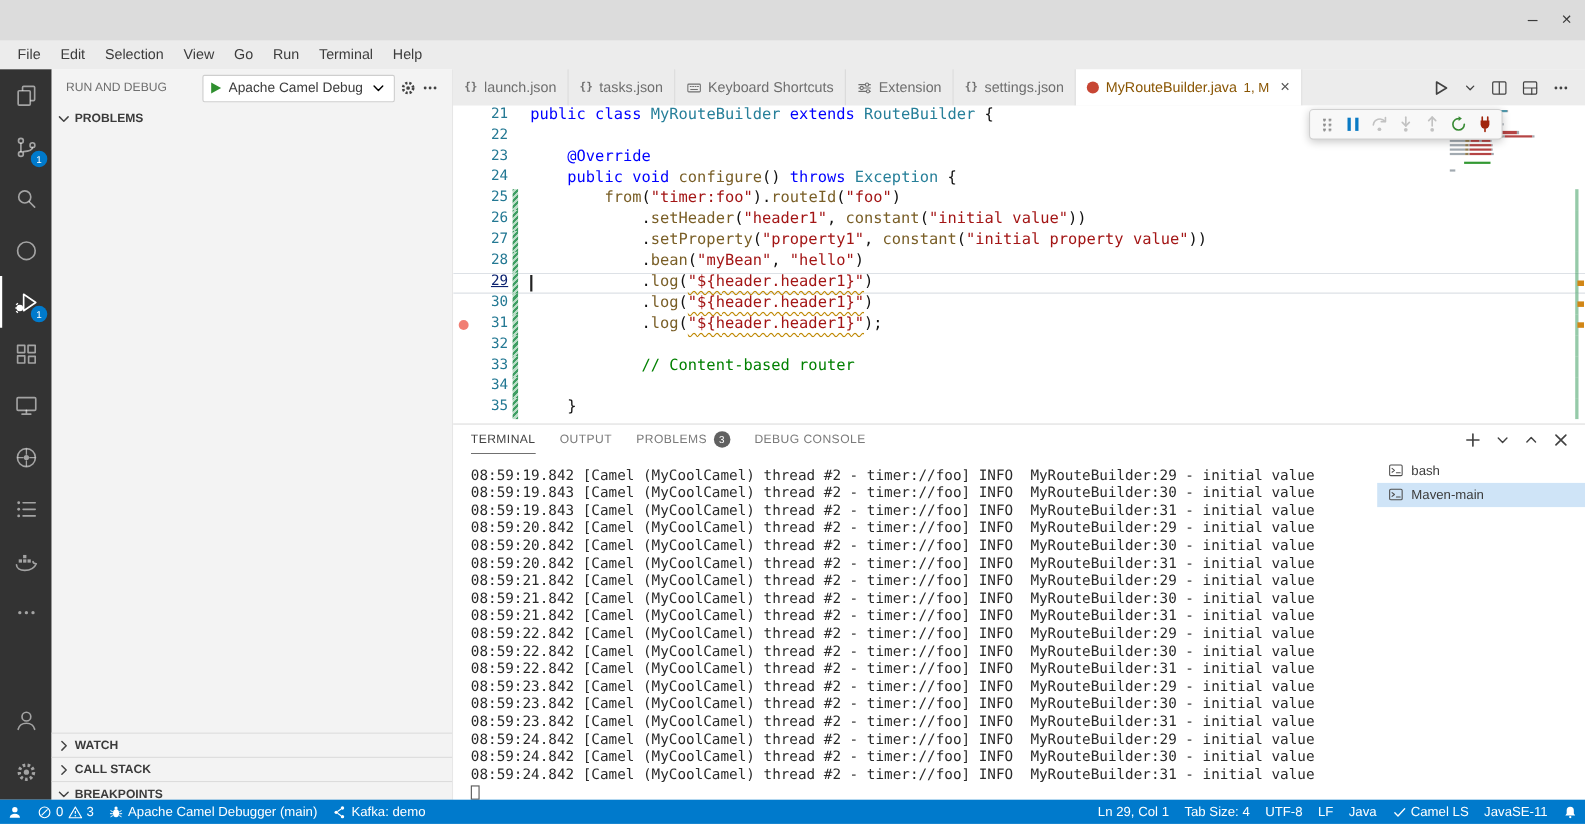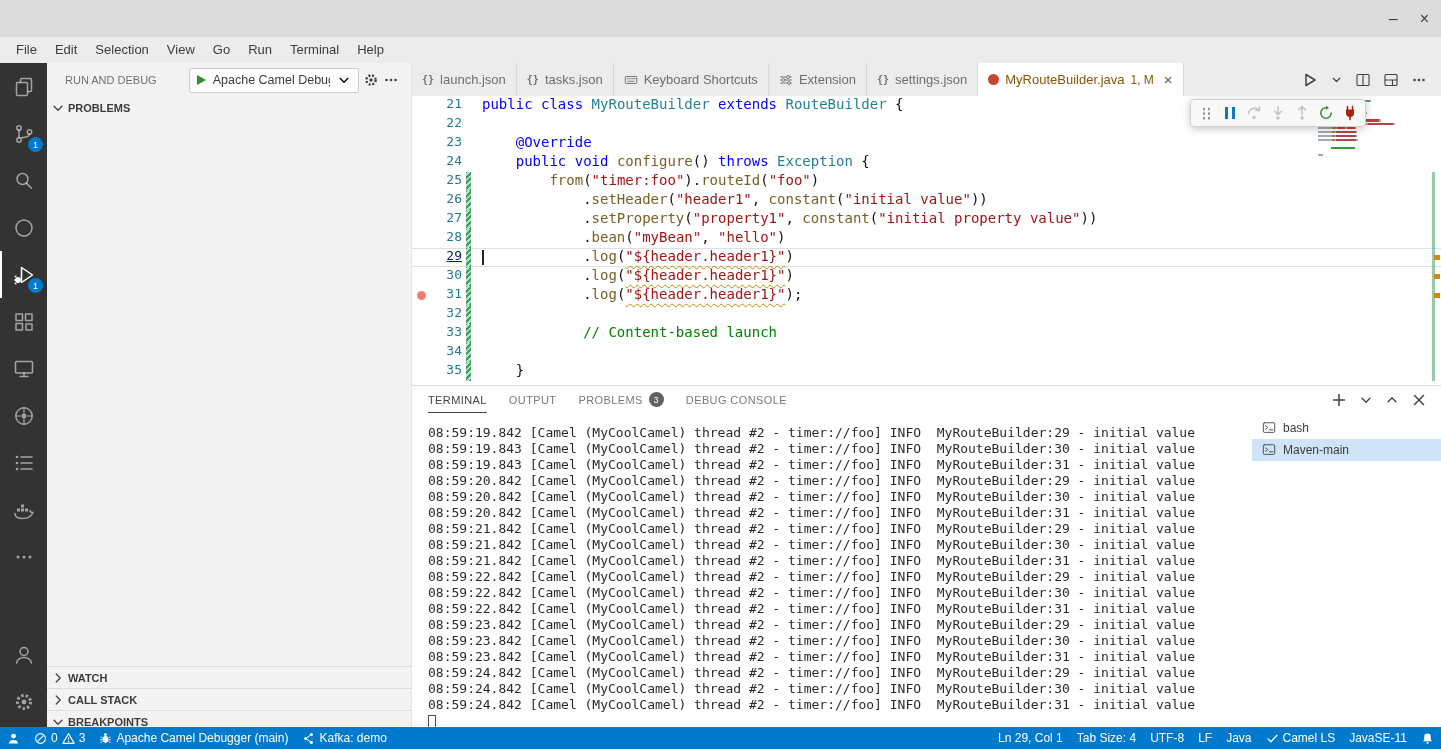--- a/index.html
+++ b/index.html
@@ -17,21 +17,21 @@
   .ab-item{height:47px;display:flex;align-items:center;justify-content:center;color:rgba(255,255,255,.55);position:relative;}
   .ab-item.active{color:#fff;box-shadow:inset 2px 0 0 #fff;}
   .ab-badge{position:absolute;right:4px;bottom:5px;min-width:15px;height:15px;border-radius:8px;background:var(--accent,#007acc);color:#fff;font-size:9px;display:flex;align-items:center;justify-content:center;}
   .ic24{width:24px;height:24px;display:block;}
   .ic16{width:16px;height:16px;display:block;}
   .ic14{width:14px;height:14px;display:block;}
   .ic13{width:13px;height:13px;display:block;}
   #ab-bottom{position:absolute;bottom:2px;left:0;right:0;}
   
   #sidebar{position:absolute;left:47px;top:63px;width:365px;bottom:22px;background:var(--sidebar_bg,#f3f3f3);border-right:1px solid #e5e5e5;box-sizing:border-box;}
-  #sidebar-header{position:absolute;left:0;top:0;right:0;height:34px;display:flex;align-items:center;padding:0 12px 0 18px;gap:4px;justify-content:flex-end;}
+  #sidebar-header{position:absolute;left:0;top:0;right:0;height:34px;display:flex;align-items:center;padding:0 12px 0 13px;gap:4px;justify-content:flex-end;}
   #sidebar-title{font-size:11px;color:#6f6f6f;white-space:nowrap;}
   #launch-select{flex:1;max-width:192px;height:23px;background:#fff;border:1px solid #cecece;border-radius:2px;display:flex;align-items:center;padding:0 7px;gap:7px;overflow:hidden;margin-left:28px;}
   #launch-label{flex:1;font-size:12.5px;color:#3c3c3c;white-space:nowrap;overflow:hidden;}
   .play-green{width:0;height:0;border-left:9px solid #2e8f2e;border-top:5.5px solid transparent;border-bottom:5.5px solid transparent;flex:none;}
   #sb-gear,#sb-more{color:#424242;display:flex;align-items:center;}
   .side-sect{position:absolute;left:0;right:0;height:22px;display:flex;align-items:center;gap:3px;padding-left:4px;font-size:11px;font-weight:bold;color:#3b3b3b;box-sizing:border-box;}
   .side-sect.bottom{border-top:1px solid #dcdcdc;background:var(--sidebar_bg,#f3f3f3);}
   .sect-chev{color:#424242;display:flex;}
   
   #tabstrip{position:absolute;left:412px;top:63px;right:0;height:33px;background:#ececec;display:flex;}
@@ -402,21 +402,21 @@
         <div class="code-line"><span class="bp-margin"></span><span class="ln">23</span><span class="chg-cell"></span><span class="code-text"><span class="tk-pl">    </span><span class="tk-ann">@Override</span></span></div>
         <div class="code-line"><span class="bp-margin"></span><span class="ln">24</span><span class="chg-cell"></span><span class="code-text"><span class="tk-pl">    </span><span class="tk-kw">public </span><span class="tk-kw">void </span><span class="tk-fn">configure</span><span class="tk-pl">() </span><span class="tk-kw">throws </span><span class="tk-ty">Exception </span><span class="tk-pl">{</span></span></div>
         <div class="code-line"><span class="bp-margin"></span><span class="ln">25</span><span class="chg-cell"><span class="chg-bar"></span></span><span class="code-text"><span class="tk-pl">        </span><span class="tk-fn">from</span><span class="tk-pl">(</span><span class="tk-str">"timer:foo"</span><span class="tk-pl">).</span><span class="tk-fn">routeId</span><span class="tk-pl">(</span><span class="tk-str">"foo"</span><span class="tk-pl">)</span></span></div>
         <div class="code-line"><span class="bp-margin"></span><span class="ln">26</span><span class="chg-cell"><span class="chg-bar"></span></span><span class="code-text"><span class="tk-pl">            .</span><span class="tk-fn">setHeader</span><span class="tk-pl">(</span><span class="tk-str">"header1"</span><span class="tk-pl">, </span><span class="tk-fn">constant</span><span class="tk-pl">(</span><span class="tk-str">"initial value"</span><span class="tk-pl">))</span></span></div>
         <div class="code-line"><span class="bp-margin"></span><span class="ln">27</span><span class="chg-cell"><span class="chg-bar"></span></span><span class="code-text"><span class="tk-pl">            .</span><span class="tk-fn">setProperty</span><span class="tk-pl">(</span><span class="tk-str">"property1"</span><span class="tk-pl">, </span><span class="tk-fn">constant</span><span class="tk-pl">(</span><span class="tk-str">"initial property value"</span><span class="tk-pl">))</span></span></div>
         <div class="code-line"><span class="bp-margin"></span><span class="ln">28</span><span class="chg-cell"><span class="chg-bar"></span></span><span class="code-text"><span class="tk-pl">            .</span><span class="tk-fn">bean</span><span class="tk-pl">(</span><span class="tk-str">"myBean"</span><span class="tk-pl">, </span><span class="tk-str">"hello"</span><span class="tk-pl">)</span></span></div>
         <div class="code-line current"><span class="bp-margin"></span><span class="ln ln-cur">29</span><span class="chg-cell"><span class="chg-bar"></span></span><span class="code-text"><span class="caret"></span><span class="tk-pl">            .</span><span class="tk-fn">log</span><span class="tk-pl">(</span><span class="tk-strw">"${header.header1}"</span><span class="tk-pl">)</span></span></div>
         <div class="code-line"><span class="bp-margin"></span><span class="ln">30</span><span class="chg-cell"><span class="chg-bar"></span></span><span class="code-text"><span class="tk-pl">            .</span><span class="tk-fn">log</span><span class="tk-pl">(</span><span class="tk-strw">"${header.header1}"</span><span class="tk-pl">)</span></span></div>
         <div class="code-line"><span class="bp-margin"><span class="bp-dot"></span></span><span class="ln">31</span><span class="chg-cell"><span class="chg-bar"></span></span><span class="code-text"><span class="tk-pl">            .</span><span class="tk-fn">log</span><span class="tk-pl">(</span><span class="tk-strw">"${header.header1}"</span><span class="tk-pl">);</span></span></div>
         <div class="code-line"><span class="bp-margin"></span><span class="ln">32</span><span class="chg-cell"><span class="chg-bar"></span></span><span class="code-text"></span></div>
-        <div class="code-line"><span class="bp-margin"></span><span class="ln">33</span><span class="chg-cell"><span class="chg-bar"></span></span><span class="code-text"><span class="tk-pl">            </span><span class="tk-cm">// Content-based launch</span></span></div>
+        <div class="code-line"><span class="bp-margin"></span><span class="ln">33</span><span class="chg-cell"><span class="chg-bar"></span></span><span class="code-text"><span class="tk-pl">            </span><span class="tk-cm">// Content-based router</span></span></div>
         <div class="code-line"><span class="bp-margin"></span><span class="ln">34</span><span class="chg-cell"><span class="chg-bar"></span></span><span class="code-text"></span></div>
         <div class="code-line"><span class="bp-margin"></span><span class="ln">35</span><span class="chg-cell"><span class="chg-bar"></span></span><span class="code-text"><span class="tk-pl">    }</span></span></div>
       </div>
     <div id="minimap">
         <div id="minimap-content">
           <div class="mm-line">
             <span class="mm-kw" style="width:7.4px"></span>
             <span class="mm-kw" style="width:6.3px"></span>
             <span class="mm-ty" style="width:15.8px"></span>
             <span class="mm-kw" style="width:8.4px"></span>

